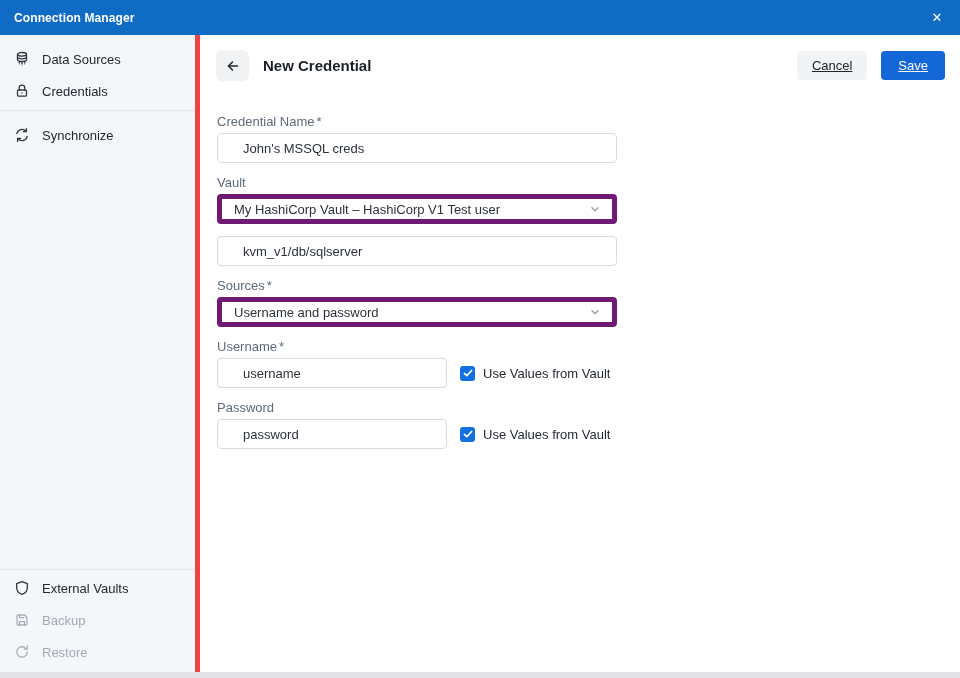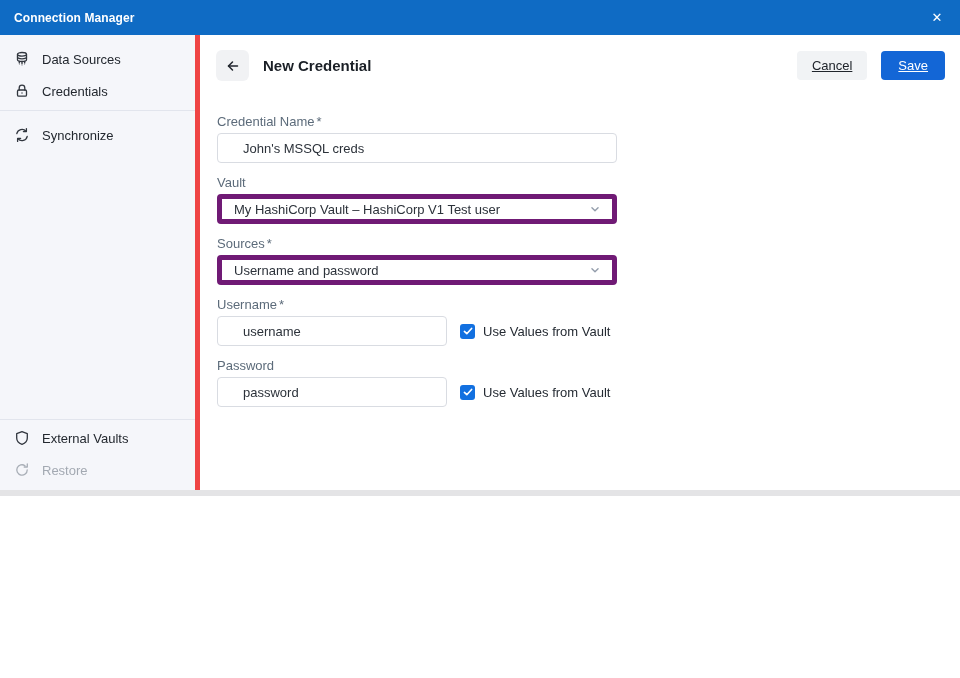--- a/index.html
+++ b/index.html
@@ -2,21 +2,21 @@
 <html><head>
 <meta charset="utf-8">
 <style>
   * { margin:0; padding:0; box-sizing:border-box; }
   html,body { width:960px; height:678px; overflow:hidden; }
   body {
     font-family:"Liberation Sans","DejaVu Sans",sans-serif;
     background:#ffffff; color:#21262e; font-size:13px;
     -webkit-font-smoothing:antialiased;
   }
-  .window { width:960px; height:496px; display:flex; flex-direction:column; background:#8b5cf6; }
+  .window { width:960px; height:678px; display:flex; flex-direction:column; background:#8b5cf6; }
 
   
   .titlebar {
     height:35px; background:#0f6bc4; color:#ffffff;
     display:flex; align-items:center; flex:0 0 35px;
   }
   .titlebar-title { padding-left:14px; font-size:12px; font-weight:600; letter-spacing:.1px; }
   .titlebar-spacer { flex:1; }
   .close-btn {
     width:46px; height:35px; display:flex; align-items:center; justify-content:center;
@@ -159,20 +159,30 @@
           <span class="icn">
             <svg viewBox="0 0 16 16" width="16" height="16" fill="none" stroke="currentColor" stroke-width="1.3" stroke-linecap="round" stroke-linejoin="round">
               <path d="M8 1.7l5.3 1.9V8c0 3.4-2.2 5.3-5.3 6.3C4.9 13.3 2.7 11.4 2.7 8V3.6z"></path>
             </svg>
           </span>
           <span class="lbl">External Vaults</span>
         </div>
         <div class="side-item disabled">
           <span class="icn">
             <svg viewBox="0 0 16 16" width="16" height="16" fill="none" stroke="currentColor" stroke-width="1.3" stroke-linecap="round" stroke-linejoin="round">
+              <path d="M3 4.2A1.2 1.2 0 0 1 4.2 3h6.4L13 5.4v6.4a1.2 1.2 0 0 1-1.2 1.2H4.2A1.2 1.2 0 0 1 3 11.8z"></path>
+              <path d="M5.4 3v2.6h4.6"></path>
+              <path d="M5.4 13V9.6h5.2V13"></path>
+            </svg>
+          </span>
+          <span class="lbl">Backup</span>
+        </div>
+        <div class="side-item disabled">
+          <span class="icn">
+            <svg viewBox="0 0 16 16" width="16" height="16" fill="none" stroke="currentColor" stroke-width="1.3" stroke-linecap="round" stroke-linejoin="round">
               <path d="M13.2 8A5.2 5.2 0 1 1 11 3.7"></path>
               <polyline points="13.3,1.9 13.3,5 10.2,5"></polyline>
             </svg>
           </span>
           <span class="lbl">Restore</span>
         </div>
       </div>
     </nav>
 
     <main class="main">
@@ -208,20 +218,21 @@
             <span class="sel-text">My HashiCorp Vault – HashiCorp V1 Test user</span>
             <span class="chev">
               <svg viewBox="0 0 16 16" width="14" height="14" fill="none" stroke="currentColor" stroke-width="1.6" stroke-linecap="round" stroke-linejoin="round">
                 <path d="M4.5 6.5L8 10l3.5-3.5"></path>
               </svg>
             </span>
           </div>
         </div>
 
         <div class="field-group">
+          <input class="text-input" type="text" value="kvm_v1/db/sqlserver" style="">
         </div>
 
         <div class="field-group">
           <div class="field-label">
             <span>Sources</span><span class="req">*</span>
           </div>
           <div class="select">
             <span class="sel-text">Username and password</span>
             <span class="chev">
               <svg viewBox="0 0 16 16" width="14" height="14" fill="none" stroke="currentColor" stroke-width="1.6" stroke-linecap="round" stroke-linejoin="round">

